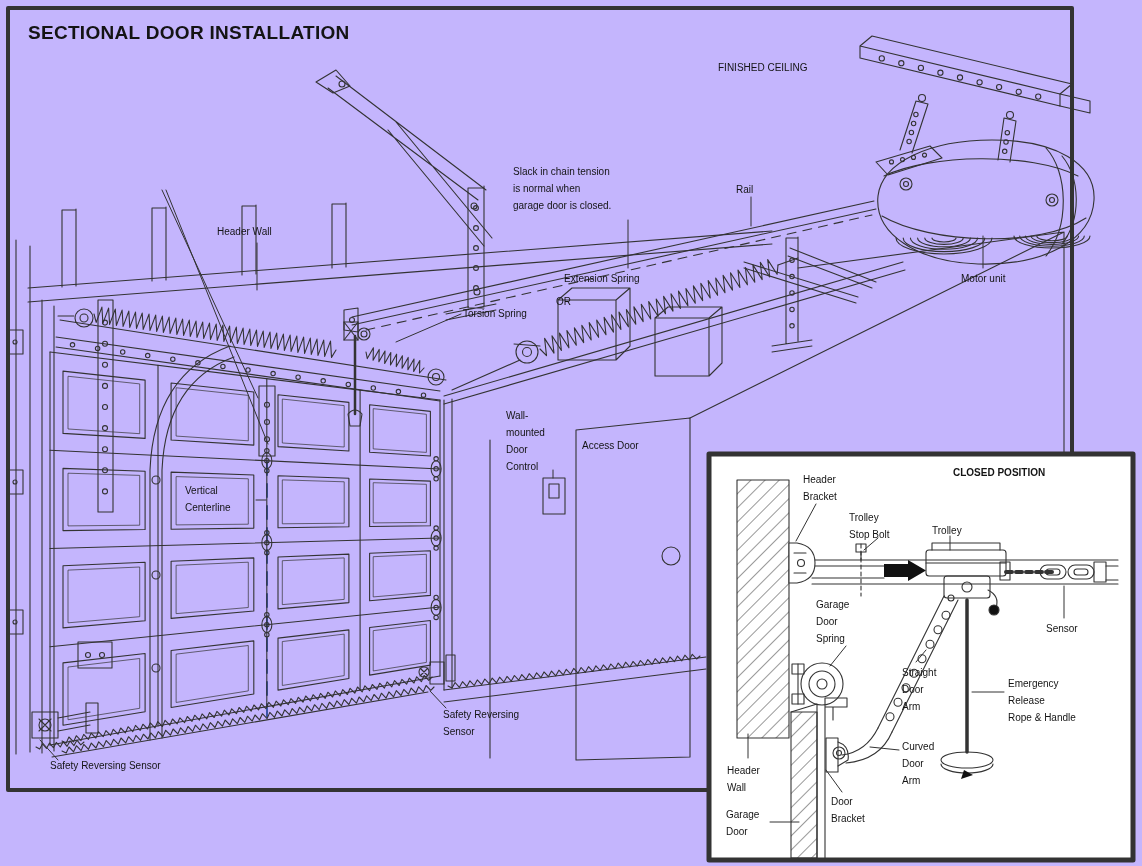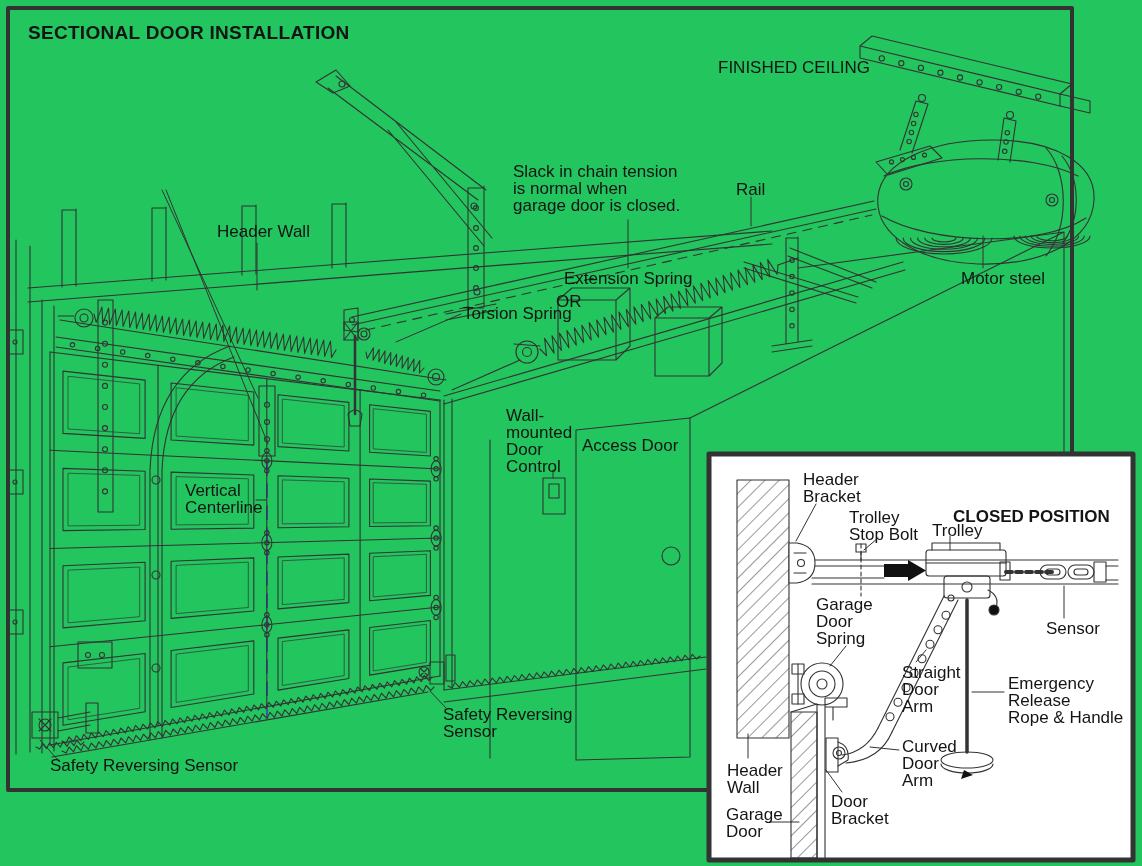--- a/index.html
+++ b/index.html
@@ -1,21 +1,21 @@
 <!DOCTYPE html>
 <html><head>
 <meta charset="utf-8">
 <style>
   html,body{margin:0;padding:0;background:#fff;}
-  .stage{position:relative;width:1142px;height:866px;background:#22c55e;overflow:hidden;
+  .stage{position:relative;width:1142px;height:866px;background:#c4b5fd;overflow:hidden;
          font-family:"Liberation Sans","DejaVu Sans",sans-serif;color:#111;}
   .stage svg{position:absolute;left:0;top:0;}
-  .lbl{position:absolute;font-size:17px;line-height:17px;white-space:pre-line;color:#141414;}
+  .lbl{position:absolute;font-size:10px;line-height:17px;white-space:pre-line;color:#141414;}
   .ttl{font-size:19px;font-weight:bold;letter-spacing:.3px;}
-  .b{font-weight:bold;margin-top:44px;}
+  .b{font-weight:bold;}
 </style>
 </head>
 <body>
 
 <div class="stage">
 
 <svg width="1142" height="866" viewBox="0 0 1142 866">
   <defs>
     <pattern id="h1" width="10" height="10" patternUnits="userSpaceOnUse" patternTransform="rotate(45)">
       <line x1="0" y1="0" x2="0" y2="10" stroke="#333" stroke-width="1"></line>
@@ -378,21 +378,21 @@
       <g stroke-width="1">
         <path d="M816,504 L796,541 M878,538 L864,550 M950,536 V550 M1064,618 V586 M846,646 L830,666 M916,662 L926,650 M1004,692 H972 M899,750 L870,747 M748,758 V734 M770,822 H799 M842,792 L826,770"></path>
       </g>
     </g>
   </g>
 </svg>
 
 <div class="lbl ttl" style="left:28px;top:24px">SECTIONAL DOOR INSTALLATION</div>
 <div class="lbl" style="left:718px;top:59px">FINISHED CEILING</div>
 <div class="lbl" style="left:736px;top:181px">Rail</div>
-<div class="lbl" style="left:961px;top:270px">Motor steel</div>
+<div class="lbl" style="left:961px;top:270px">Motor unit</div>
 <div class="lbl" style="left:217px;top:223px">Header Wall</div>
 <div class="lbl" style="left:513px;top:163px">Slack in chain tension
 is normal when
 garage door is closed.</div>
 <div class="lbl" style="left:564px;top:270px">Extension Spring</div>
 <div class="lbl" style="left:556px;top:293px">OR</div>
 <div class="lbl" style="left:463px;top:305px">Torsion Spring</div>
 <div class="lbl" style="left:506px;top:407px">Wall-
 mounted
 Door

